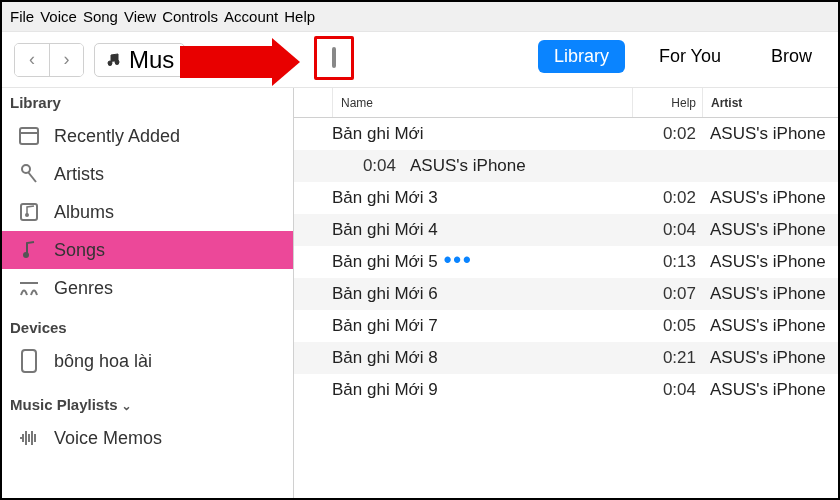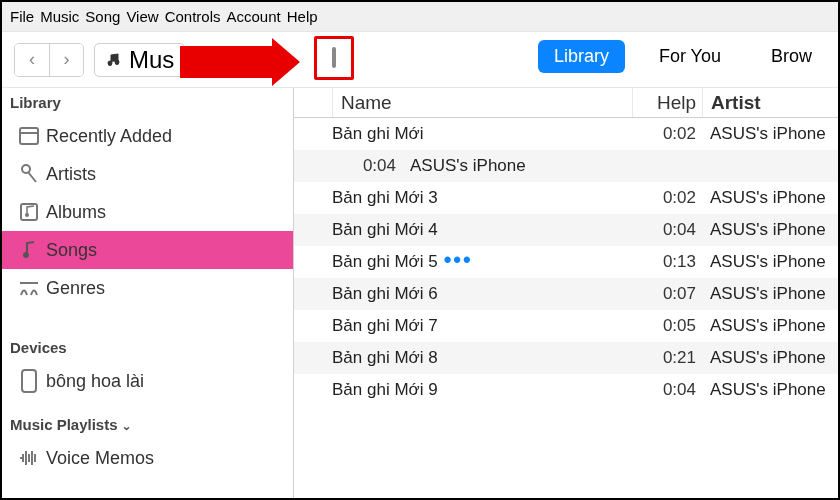--- a/index.html
+++ b/index.html
@@ -16,46 +16,46 @@
 .red-arrow-body { position: absolute; left: 0; top: 8px; width: 92px; height: 32px; background: #e80000; }
 .red-arrow-head { position: absolute; left: 92px; top: 0; width: 0; height: 0; border-top: 24px solid transparent; border-bottom: 24px solid transparent; border-left: 28px solid #e80000; }
 .device-hilite { position: absolute; left: 312px; top: 4px; width: 40px; height: 44px; border: 3px solid #e80000; border-radius: 2px; display: flex; align-items: center; justify-content: center; }
 .phone-icon { width: 14px; height: 24px; border: 2px solid #888; border-radius: 3px; position: relative; }
 .tabbar { position: absolute; right: 10px; top: 8px; display: flex; align-items: center; gap: 18px; font-size: 18px; }
 .tab-btn { padding: 6px 16px; border-radius: 6px; }
 .tab-btn.active { background: #0a84ff; color: #fff; }
 .content { display: flex; height: calc(500px - 30px - 56px - 2px); }
 .sidebar { width: 292px; border-right: 1px solid #d0d0d0; overflow: hidden; font-size: 18px; color: #333; }
 .side-header { font-size: 15px; font-weight: bold; color: #444; padding: 6px 8px; }
-.side-item { display: flex; align-items: center; gap: 4px; padding: 6px 8px 6px 14px; cursor: default; }
+.side-item { display: flex; align-items: center; gap: 12px; padding: 6px 8px 6px 14px; cursor: default; }
 .side-item.selected { background: #ec4899; }
 .icon-box { width: 26px; height: 26px; display: flex; align-items: center; justify-content: center; color: #555; }
 .table-area { flex: 1; overflow: hidden; }
-.thead { display: flex; border-bottom: 1px solid #d0d0d0; font-size: 19px; color: #333; height: 30px; align-items: center; }
+.thead { display: flex; border-bottom: 1px solid #d0d0d0; font-size: 12px; color: #333; height: 30px; align-items: center; }
 .th-spacer { width: 38px; }
 .th-name { flex: 1; padding-left: 0; border-left: 1px solid #e8e8e8; padding-left: 8px; height: 100%; display:flex; align-items:center; }
 .th-time { width: 70px; text-align: right; border-left: 1px solid #e8e8e8; padding-right: 6px; height:100%; display:flex; align-items:center; justify-content:flex-end; }
 .th-artist { width: 136px; border-left: 1px solid #e8e8e8; padding-left: 8px; font-weight: bold; height:100%; display:flex; align-items:center; }
 .tbody { font-size: 17px; color: #222; }
 .trow { display: flex; align-items: center; height: 32px; }
 .trow.alt { background: #f5f5f5; }
 .td-spacer { width: 38px; }
 .td-name { flex: 1; }
 .td-time { width: 70px; text-align: right; padding-right: 6px; color: #333; }
 .td-artist { width: 136px; padding-left: 8px; white-space: nowrap; overflow: hidden; }
 .dots { color: #0a84ff; letter-spacing: 2px; font-weight: bold; margin-left: 6px; font-size: 22px; line-height: 0; }
 .chev { font-size: 12px; color: #555; margin-left: 4px; }
 svg { display: block; }
 </style>
 </head>
 <body>
 
 <div class="menubar">
   <span>File</span>
-  <span>Music</span>
+  <span>Voice</span>
   <span>Song</span>
   <span>View</span>
   <span>Controls</span>
   <span>Account</span>
   <span>Help</span>
 </div>
 
 <div class="toolbar">
   <div class="nav-buttons">
     <div class="nav-btn">‹</div>
@@ -136,21 +136,21 @@
     <div class="side-item">
       <span class="icon-box">
         <svg width="22" height="22" viewBox="0 0 22 22">
             <path d="M3 18c2-6 4-6 6 0M13 18c2-6 4-6 6 0" fill="none" stroke="#777" stroke-width="2"></path>
             <line x1="2" y1="6" x2="20" y2="6" stroke="#777" stroke-width="2"></line>
           </svg>
       </span>
       <span>Genres</span>
     </div>
 
-    <div class="side-header" style="margin-top:26px">Devices</div>
+    <div class="side-header" style="margin-top:6px">Devices</div>
     <div class="side-item">
       <span class="icon-box">
         <svg width="18" height="24" viewBox="0 0 18 24">
             <rect x="2" y="1" width="14" height="22" rx="3" fill="none" stroke="#777" stroke-width="2"></rect>
           </svg>
       </span>
       <span>bông hoa lài</span>
     </div>
 
     <div class="side-header" style="margin-top:10px">

